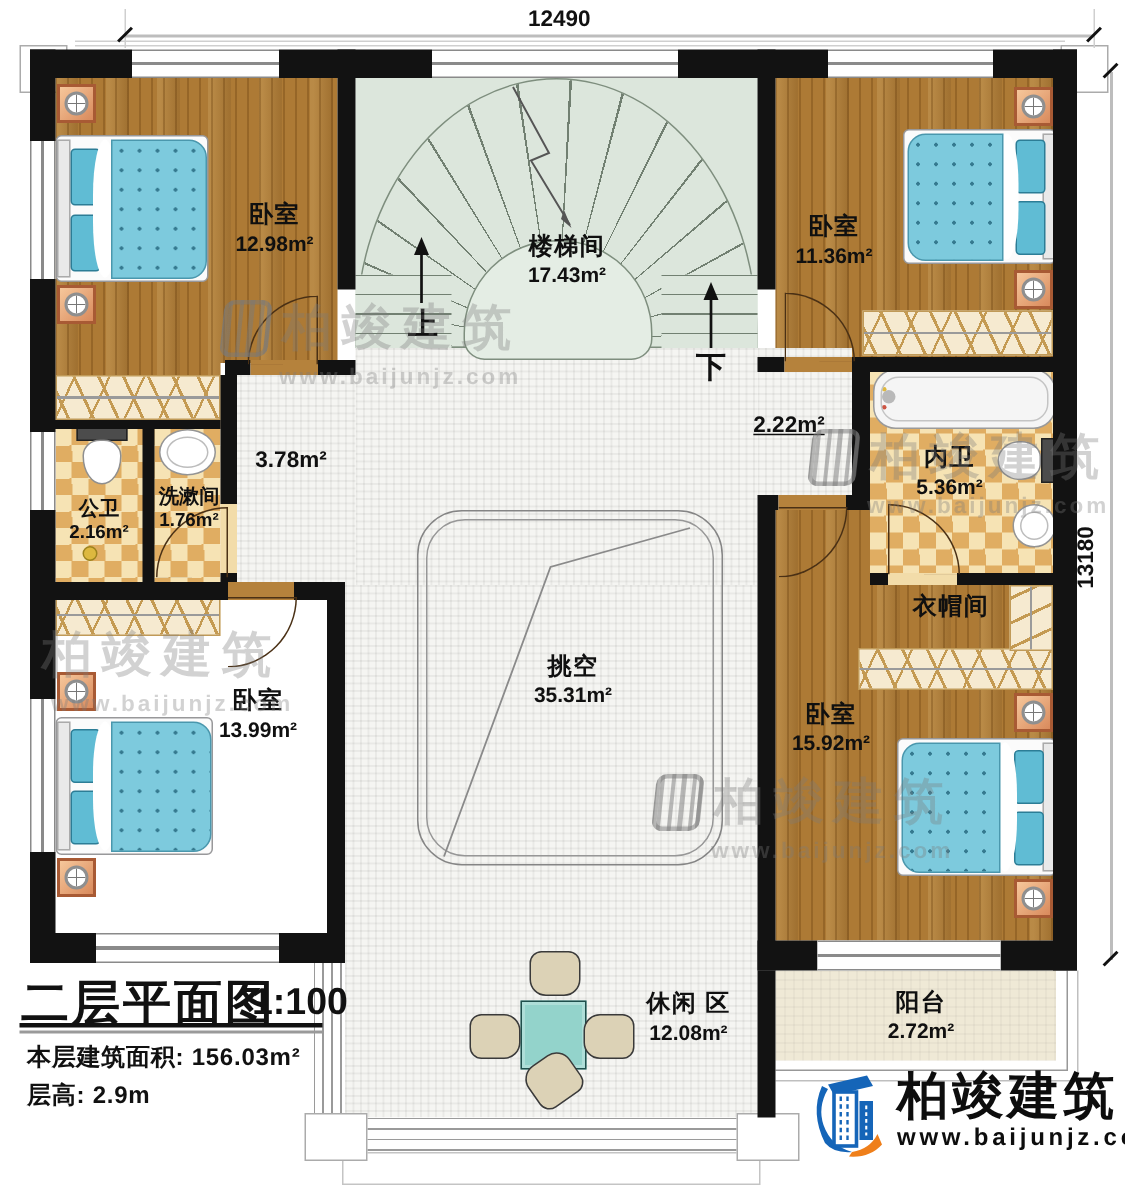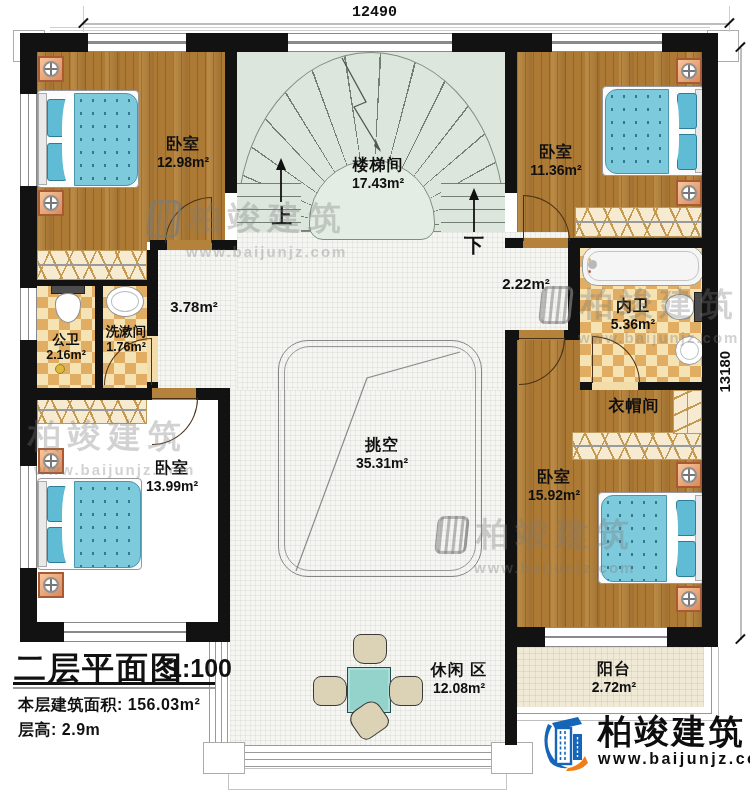--- a/index.html
+++ b/index.html
@@ -111,21 +111,21 @@
 </head>
 <body>
 
 <div id="canvas">
 
   <div class="gline" style="left:50px;top:27px;width:660px;height:1px;"></div>
   <div class="gline" style="left:50px;top:30px;width:660px;height:1px;"></div>
   <div class="postbox" style="left:13px;top:30px;width:30px;height:30px;z-index:0;"></div>
   <div class="postbox" style="left:707px;top:30px;width:30px;height:30px;z-index:0;"></div>
 
-  <div class="dimtext" style="left:352px;top:4px;font-family:Liberation Mono, monospace;">12490</div>
+  <div class="dimtext" style="left:352px;top:4px;">12490</div>
   <div class="dimline" style="left:83px;top:23px;width:647px;height:2.4px;"></div>
   <div class="gline" style="left:83px;top:6px;width:1px;height:26px;"></div>
   <div class="gline" style="left:729px;top:6px;width:1px;height:26px;"></div>
   <div class="tick" style="left:77px;top:22px;"></div>
   <div class="tick" style="left:723px;top:22px;"></div>
 
   <div class="dimline" style="left:740px;top:48px;width:2.4px;height:592px;"></div>
   <div class="tick" style="left:734px;top:46px;"></div>
   <div class="tick" style="left:734px;top:638px;"></div>
   <div class="dimtext" style="left:706px;top:366px;width:36px;text-align:center;transform:rotate(-90deg);">13180</div>
@@ -319,21 +319,21 @@
     <span class="ar">12.98m²</span>
   </div>
   <div class="rlabel" style="left:378px;top:174px;">
     <span class="nm">楼梯间</span>
     <span class="ar">17.43m²</span>
   </div>
   <div class="rlabel" style="left:556px;top:161px;">
     <span class="nm">卧室</span>
     <span class="ar">11.36m²</span>
   </div>
-  <div class="rlabel" style="left:526px;top:284px;">
+  <div class="rlabel" style="left:526px;top:284px;text-decoration:underline;">
     <span class="ar" style="font-size:15px;">2.22m²</span>
   </div>
   <div class="rlabel" style="left:194px;top:307px;">
     <span class="ar" style="font-size:15px;">3.78m²</span>
   </div>
   <div class="rlabel sm" style="left:66px;top:347px;">
     <span class="nm">公卫</span>
     <span class="ar">2.16m²</span>
   </div>
   <div class="rlabel sm" style="left:126px;top:339px;">

